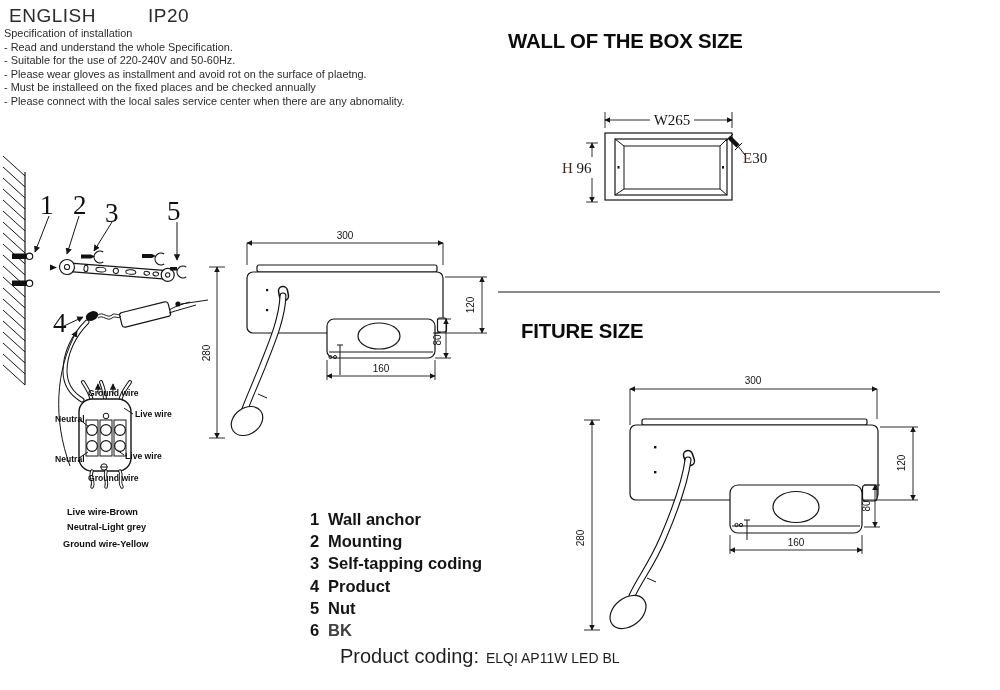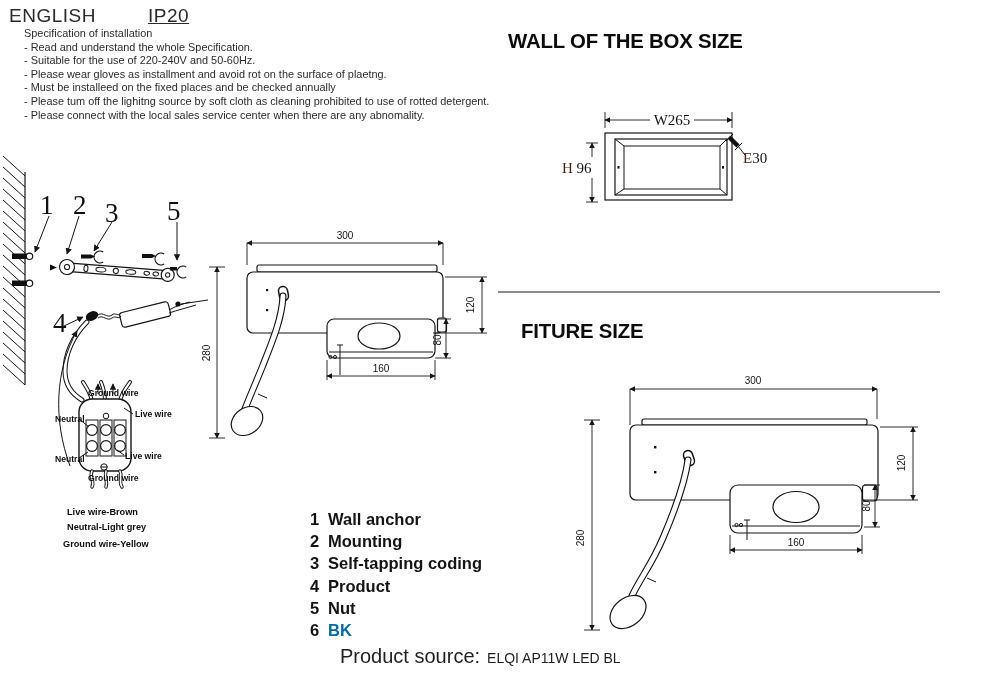--- a/index.html
+++ b/index.html
@@ -6,21 +6,21 @@
   .page{position:relative;width:1000px;height:690px;background:#ffffff;overflow:hidden;
         font-family:"Liberation Sans",sans-serif;color:#161616;}
   .abs{position:absolute;}
   .hdr{font-size:19px;letter-spacing:0.5px;color:#2a2a2a;}
   .spec{font-size:10.9px;line-height:13.6px;color:#2c2c2c;white-space:nowrap;}
   .sec-title{font-size:21px;font-weight:bold;letter-spacing:-0.2px;color:#0c0c0c;transform:scaleX(0.97);transform-origin:left;}
   .divider{height:2px;background:#8a8a8a;}
   .parts{font-size:16.5px;font-weight:bold;color:#141414;line-height:22.2px;}
   .parts .row{display:flex;}
   .parts .num{width:18px;}
-  .maroon-text{color:#0369a1;}
+  .maroon-text{color:#404040;}
   .footer{font-size:20px;color:#1f1f1f;white-space:nowrap;}
   .footer .code{font-size:14px;margin-left:7px;}
   
   svg{overflow:visible;}
   .ln{fill:none;stroke:#161616;stroke-width:1.2;}
   .thn{fill:none;stroke:#161616;stroke-width:1;}
   .dim{fill:none;stroke:#161616;stroke-width:0.9;}
   .wfill{fill:#ffffff;stroke:#161616;stroke-width:1.2;}
   .wfill2{fill:#ffffff;stroke:#161616;stroke-width:1.4;}
   .blk{fill:#111111;stroke:none;}
@@ -39,29 +39,28 @@
   .callout{font-family:"Liberation Serif",serif;font-size:27px;fill:#111;}
   .lbl{font-family:"Liberation Sans",sans-serif;font-size:8.6px;font-weight:bold;fill:#0e0e0e;}
   .leg{font-family:"Liberation Sans",sans-serif;font-size:9.2px;font-weight:bold;fill:#0e0e0e;}
 </style>
 </head>
 <body>
 
 <div class="page">
 
   <div class="abs hdr" style="left:9px;top:5px;">ENGLISH</div>
-  <div class="abs hdr" style="left:148px;top:5px;text-decoration:underline;">IP20</div>
-
-  <div class="abs spec" style="left:24px;top:27px;">
+  <div class="abs hdr" style="left:148px;top:5px;">IP20</div>
+
+  <div class="abs spec" style="left:4px;top:27px;">
     <div>Specification of installation</div>
     <div>- Read and understand the whole Specification.</div>
     <div>- Suitable for the use of 220-240V and 50-60Hz.</div>
     <div>- Please wear gloves as installment and avoid rot on the surface of plaetng.</div>
     <div>- Must be installeed on the fixed places and be checked annually</div>
-    <div>- Please tum off the lighitng source by soft cloth as cleaning prohibited to use of rotted detergent.</div>
     <div>- Please connect with the local sales service center when there are any abnomality.</div>
   </div>
 
   <div class="abs sec-title" style="left:508px;top:29px;">WALL OF THE BOX SIZE</div>
   <div class="abs divider" style="left:498px;top:291px;width:442px;"></div>
   <div class="abs sec-title" style="left:521px;top:319px;">FITURE SIZE</div>
 
   <svg class="abs" style="left:550px;top:105px;" width="240" height="105" viewBox="0 0 240 105">
     <defs>
       <marker id="ah" viewBox="0 0 10 10" refX="9" refY="5" markerWidth="6.5" markerHeight="6.5" orient="auto-start-reverse">
@@ -357,16 +356,16 @@
         <span class="num">5</span>
         <span>Nut</span>
       </div>
     <div class="row">
         <span class="num">6</span>
         <span class="maroon-text">BK</span>
       </div>
   </div>
 
   <div class="abs footer" style="left:340px;top:645px;">
-    <span>Product source:</span><span class="code">ELQI AP11W LED BL</span>
+    <span>Product coding:</span><span class="code">ELQI AP11W LED BL</span>
   </div>
 
 </div>
 
 </body></html>

